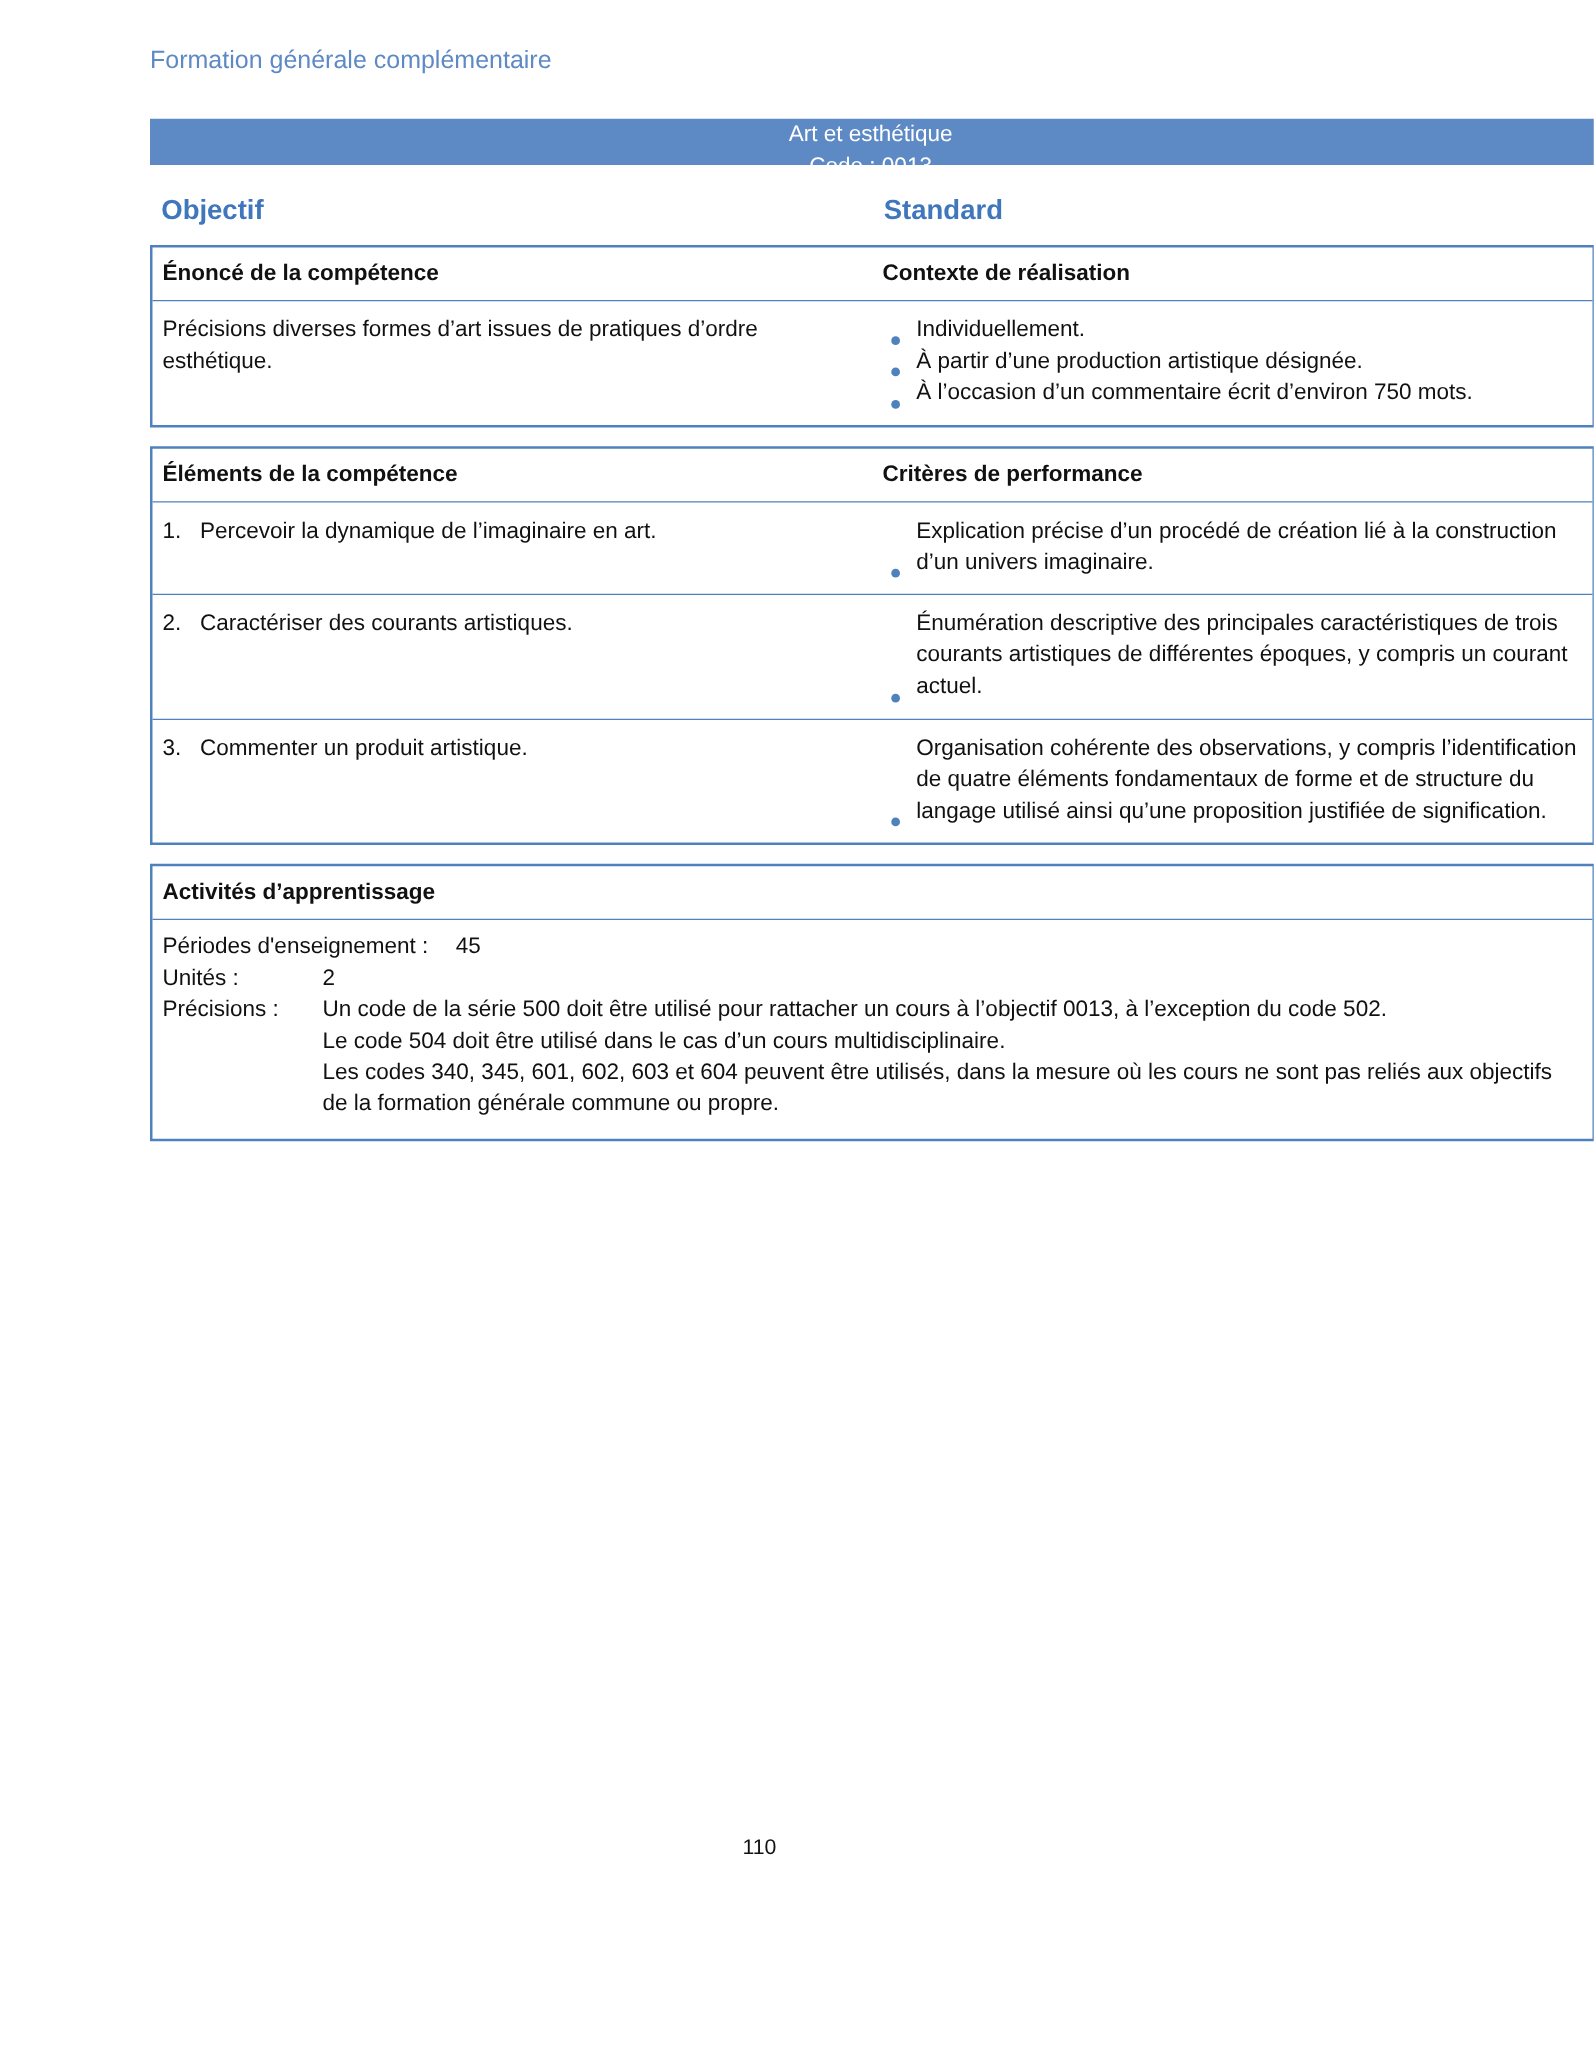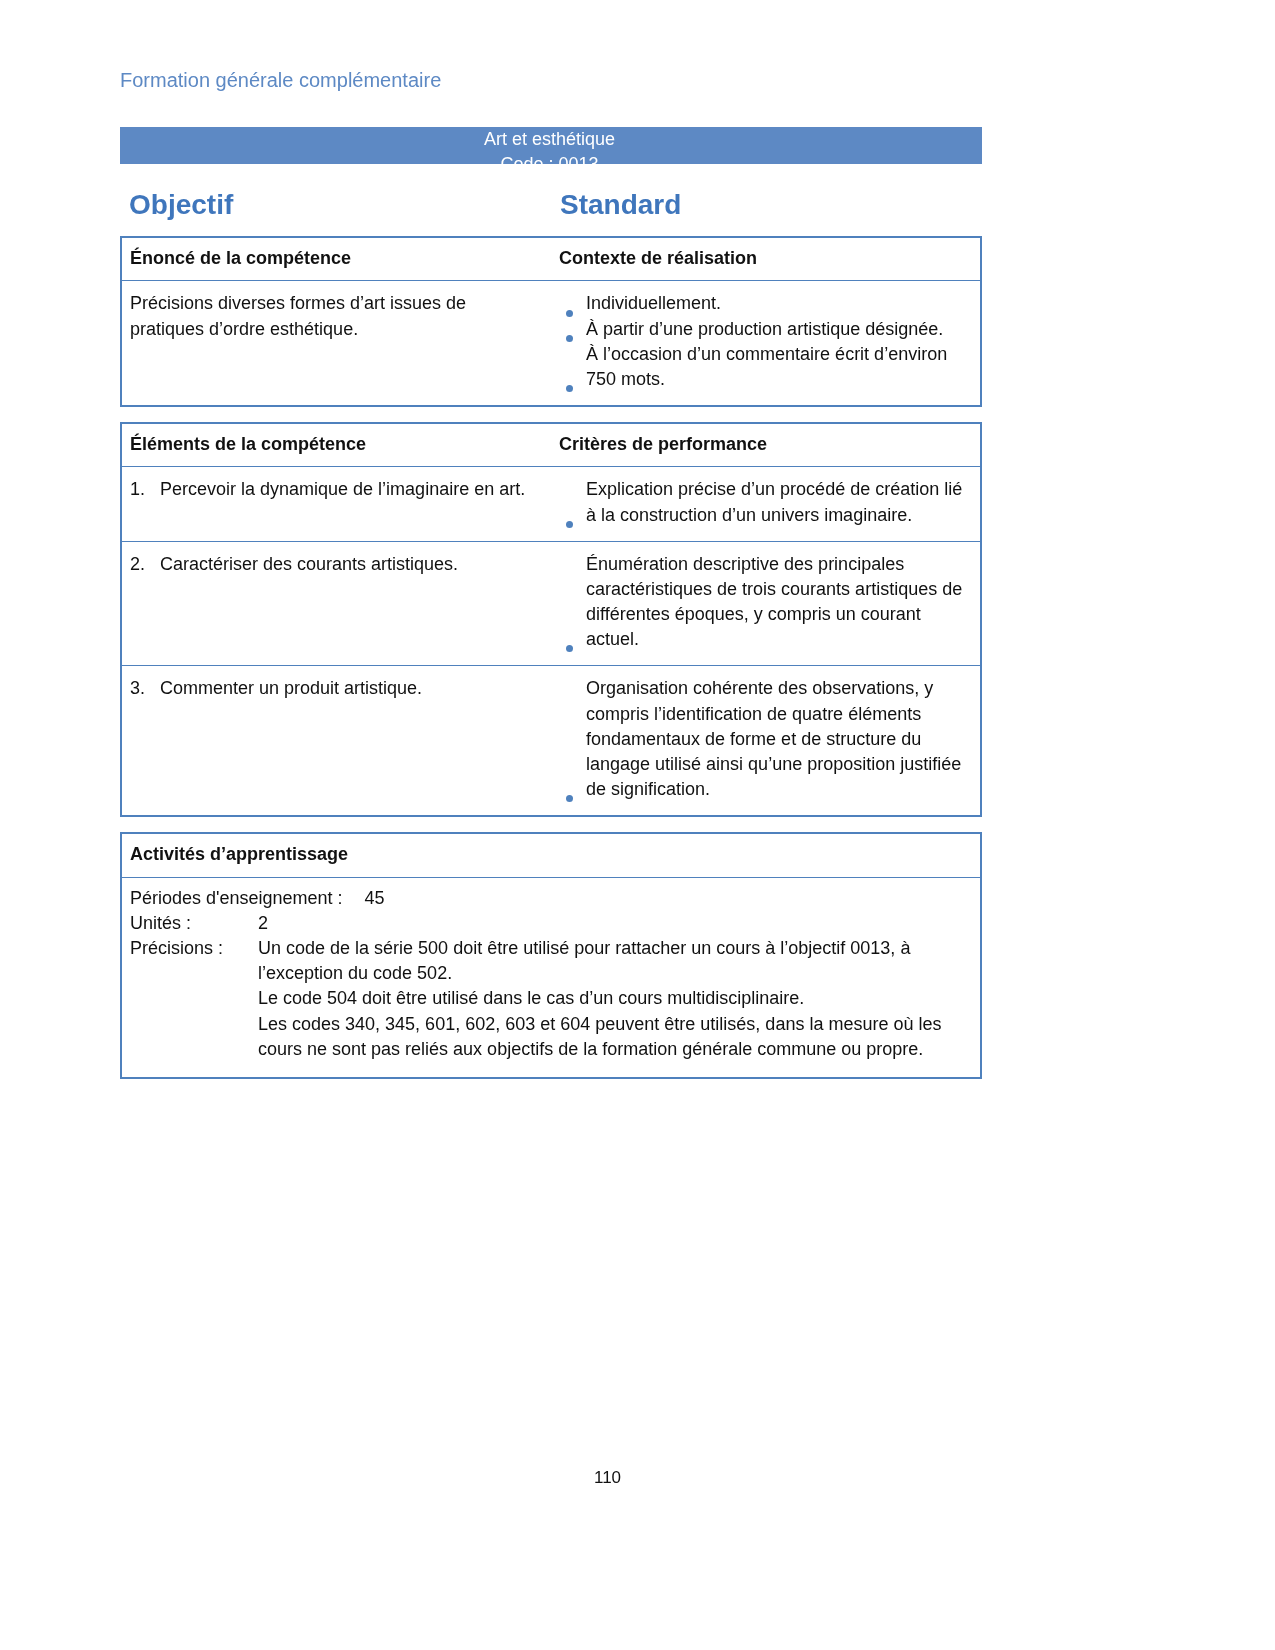--- a/index.html
+++ b/index.html
@@ -22,22 +22,22 @@
     position: relative;
     overflow: hidden;
     font-family: "Liberation Sans", "DejaVu Sans", sans-serif;
     font-size: 18px;
     line-height: 1.4;
     color: var(--text);
   }
 
   .content {
     margin-left: 120px;
-    width: 862px;
-    padding-top: 66px;
+    width: 1156px;
+    padding-top: 34px;
   }
 
   .breadcrumb {
     color: var(--breadcrumb);
     font-size: 20px;
     margin-bottom: 33px;
   }
 
   .banner {
     background: var(--banner-bg);
@@ -53,21 +53,21 @@
 
   .col-headings {
     display: grid;
     grid-template-columns: 1fr 1fr;
     margin: 21px 0 12px 0;
   }
 
   .col-heading {
     font-weight: bold;
     color: var(--heading);
-    font-size: 28px;
+    font-size: 22px;
     padding-left: 9px;
   }
 
   .box {
     border: 2px solid var(--border);
     margin-bottom: 15px;
     background: #ffffff;
   }
 
   .thead {

